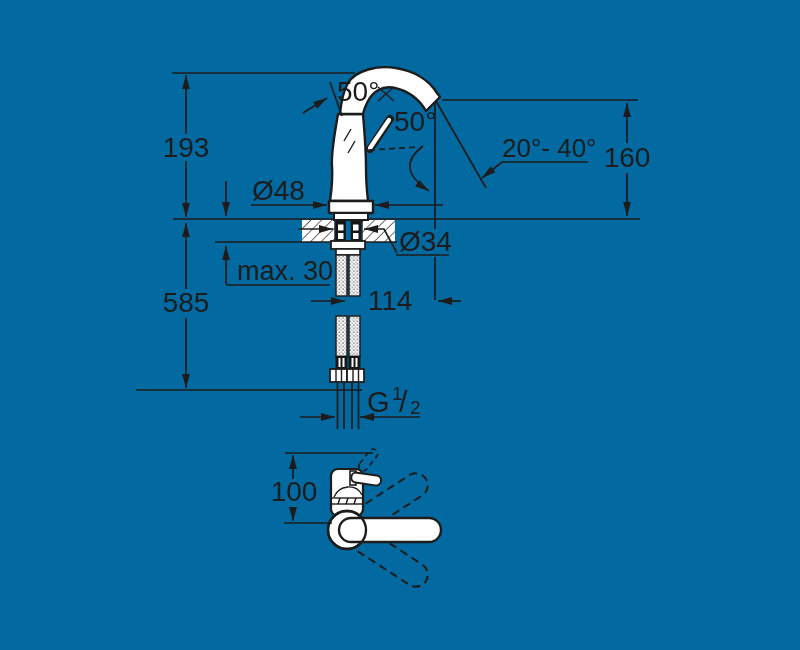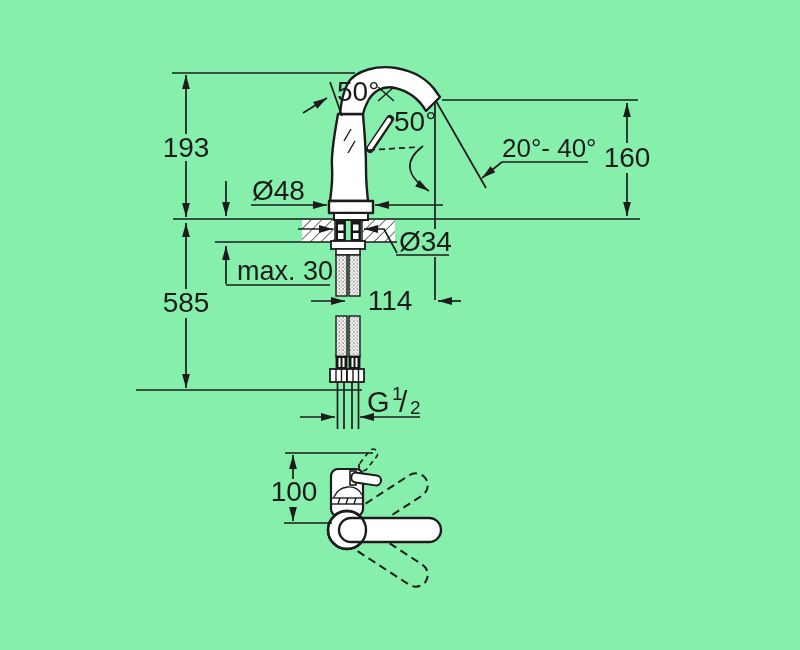--- a/index.html
+++ b/index.html
@@ -1,16 +1,16 @@
 <!DOCTYPE html>
 <html><head>
 <meta charset="utf-8">
 <style>
   html,body{margin:0;padding:0;background:#ffffff;}
-  .canvas{position:relative;width:800px;height:650px;background:#86efac;overflow:hidden;
+  .canvas{position:relative;width:800px;height:650px;background:#0369a1;overflow:hidden;
           font-family:"Liberation Sans", sans-serif;}
   svg{position:absolute;left:0;top:0;}
   .outline{fill:#ffffff;stroke:#1c1c1c;stroke-width:2.4;stroke-linejoin:round;}
   .thin{stroke:#1c1c1c;stroke-width:1.7;fill:none;}
   .thin14{stroke:#1c1c1c;stroke-width:1.4;fill:none;}
   .dimline{stroke:#1c1c1c;stroke-width:1.7;fill:none;}
   .dark{fill:#161616;stroke:#161616;stroke-width:0.8;}
   .dimtext{fill:#1c1c1c;font-size:28px;}
   .dimtext-s{fill:#1c1c1c;font-size:27px;}
   .dimtext-xs{fill:#1c1c1c;font-size:26px;}

